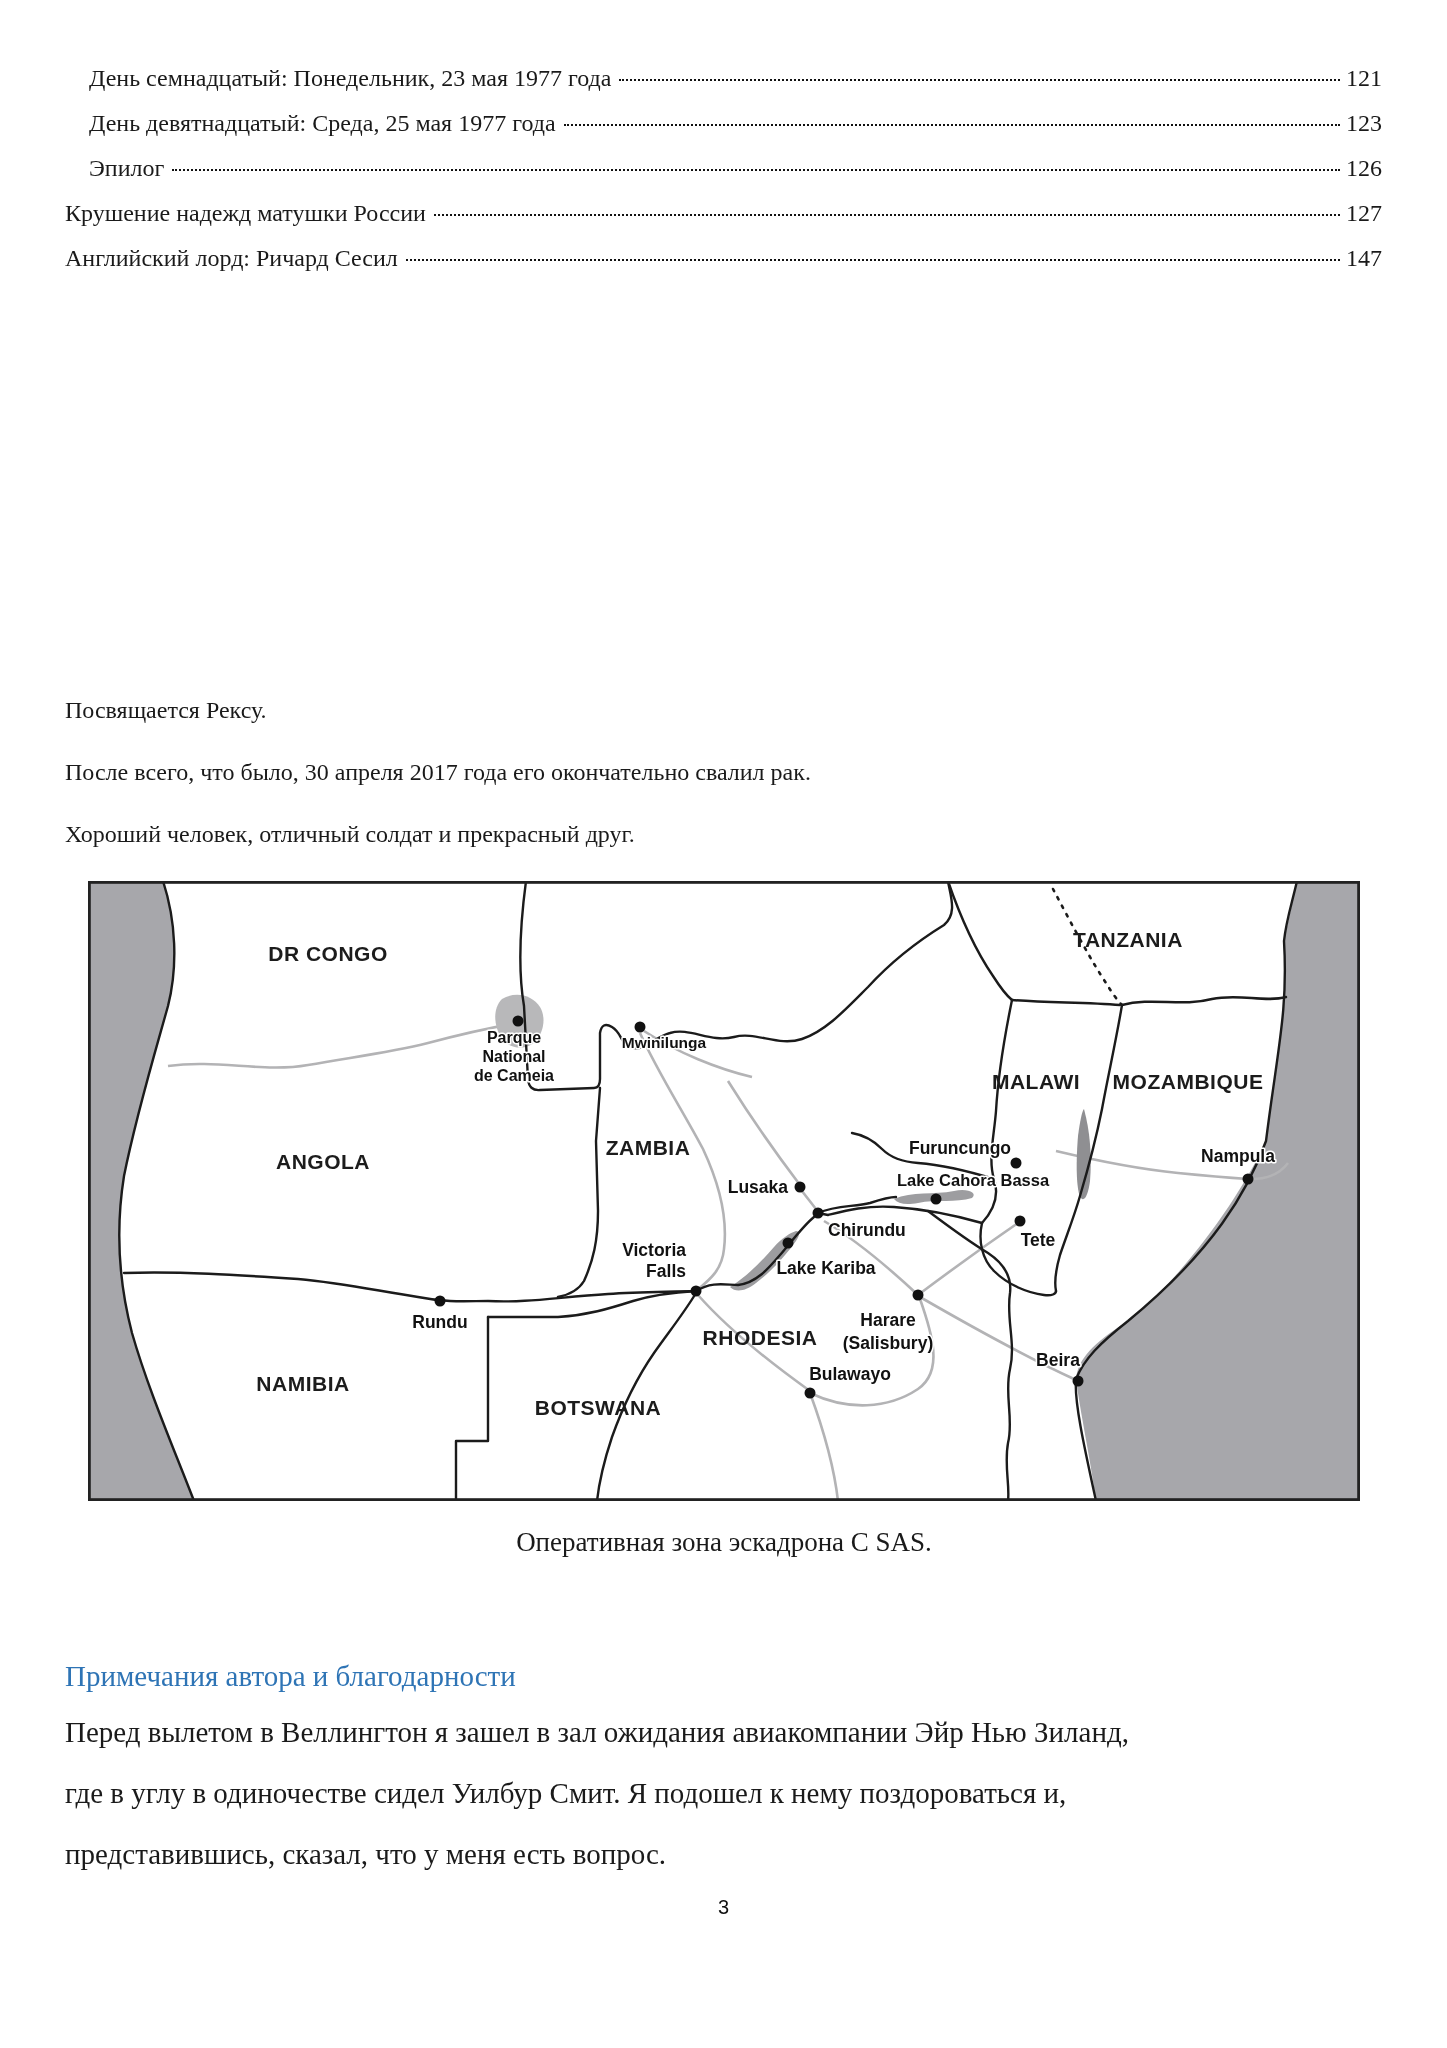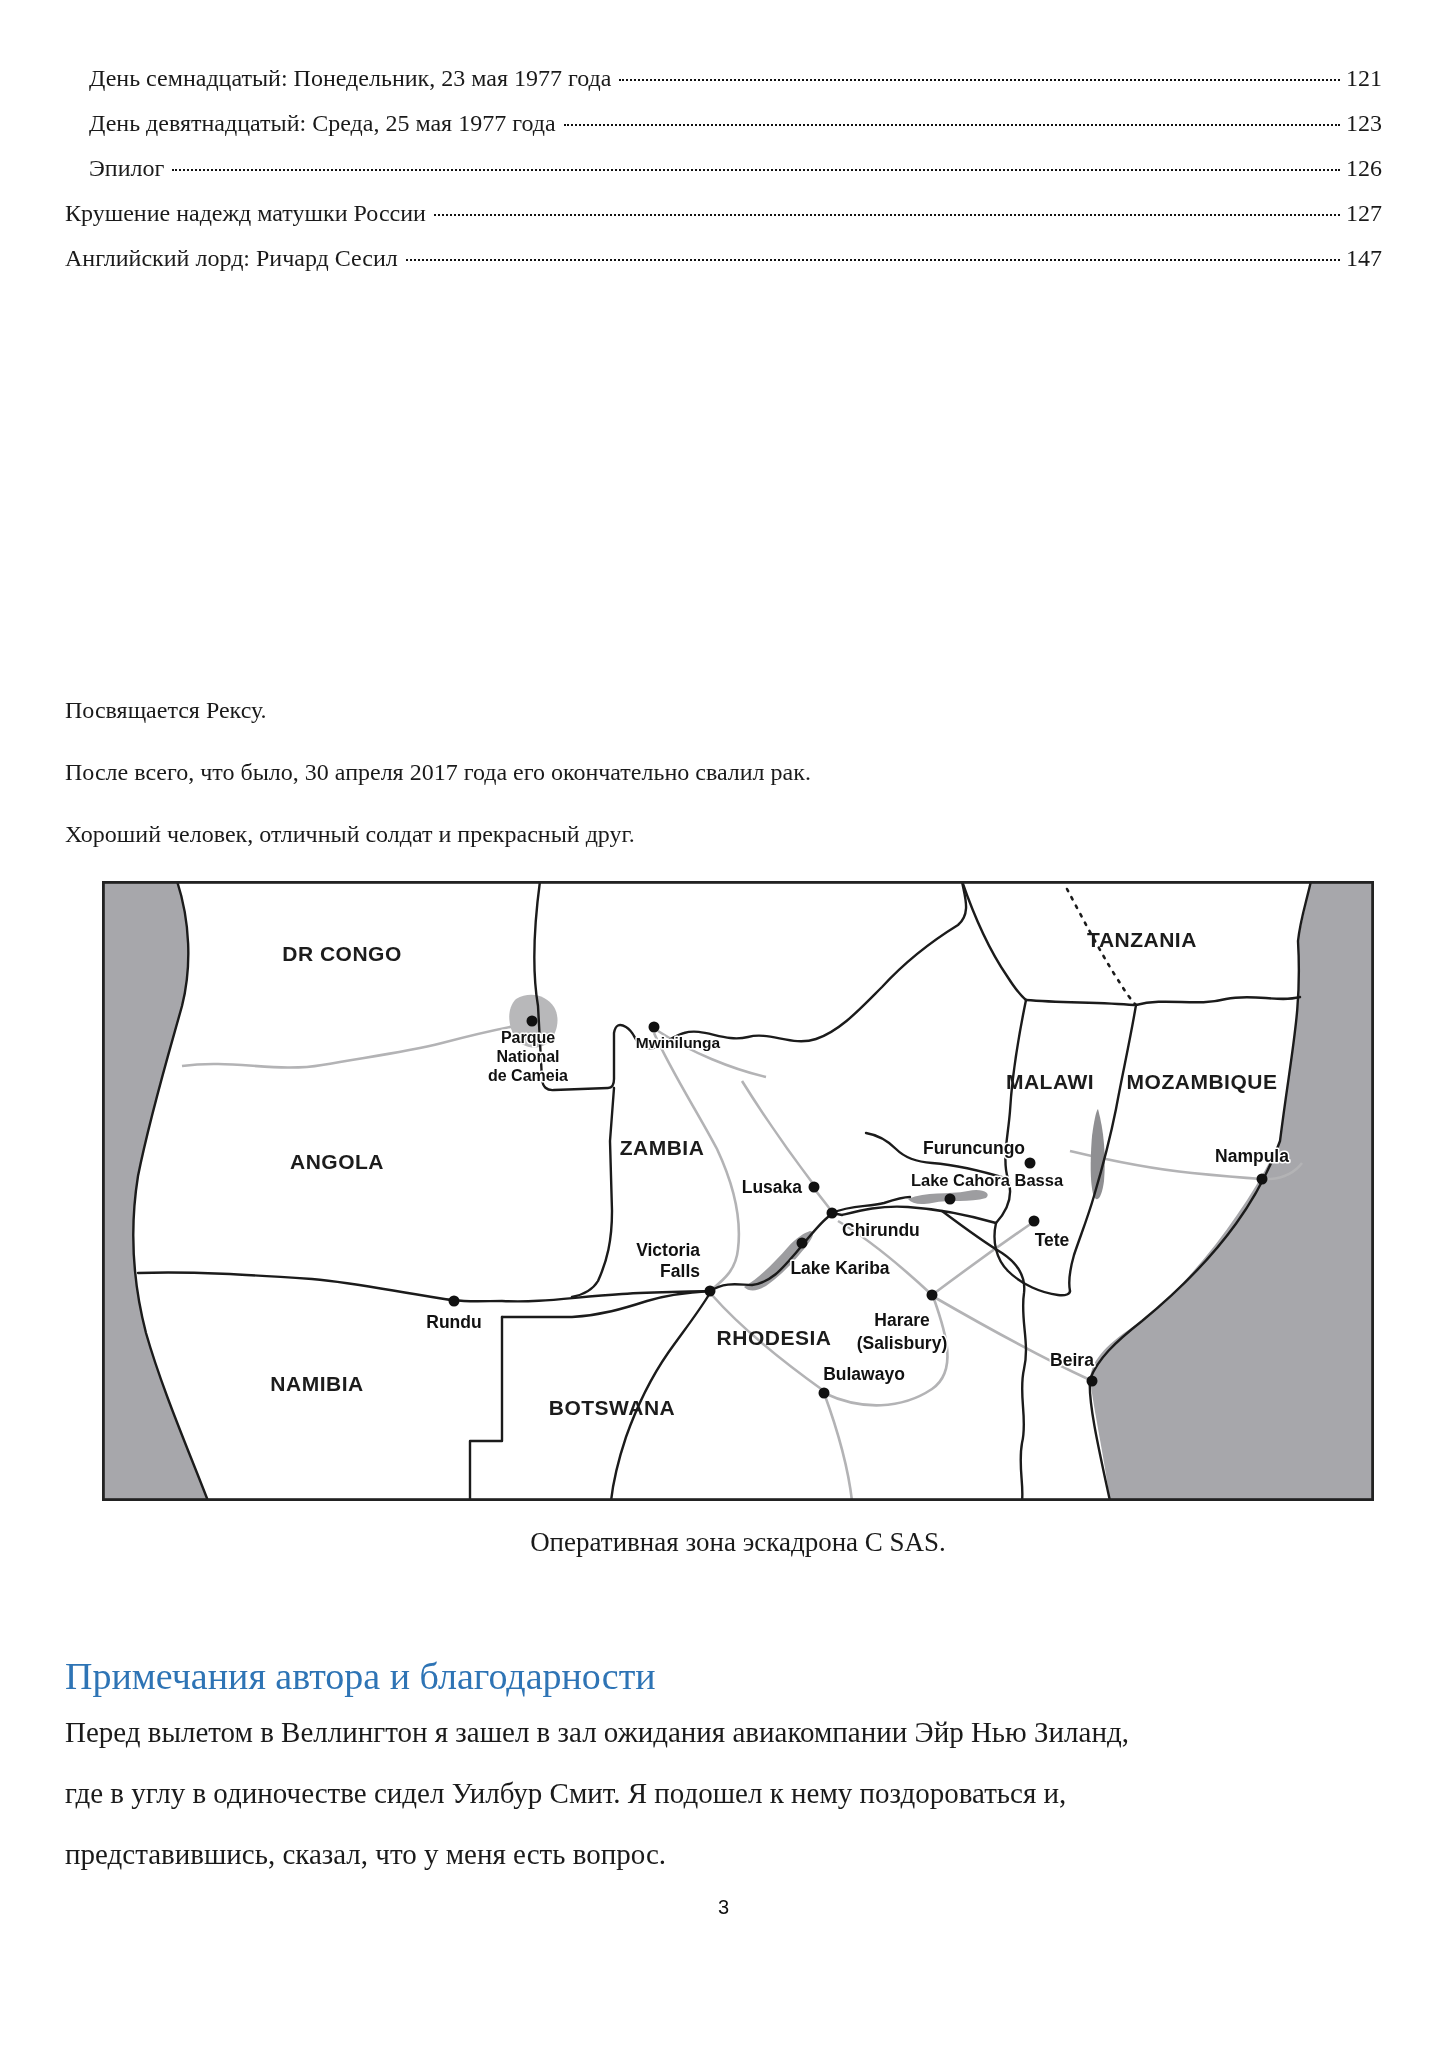--- a/index.html
+++ b/index.html
@@ -12,29 +12,29 @@
   .toc-row.indent { padding-left:24px; }
   .toc-title { white-space:nowrap; }
   .toc-leader { flex:1 1 auto; border-bottom:2.6px dotted #111; margin:0 6px 0 8px; transform:translateY(-5px); min-width:20px; }
   .toc-page { white-space:nowrap; }
 
   
   .dedication { margin-top:414px; }
   .ded-line { font-size:24px; line-height:30px; margin-bottom:32px; }
 
   
-  .map-wrap { margin-left:37px; margin-top:2px; width:1272px; }
+  .map-wrap { margin-left:23px; margin-top:2px; width:1272px; }
   .map-frame { width:1272px; height:620px; background:#ffffff; }
   svg text { user-select:none; }
   .country-label { font-family:"Liberation Sans", sans-serif; font-weight:700; font-size:21px; letter-spacing:0.5px; fill:#1c1c1c; }
   .place-label { font-family:"Liberation Sans", sans-serif; font-weight:700; fill:#111; paint-order:stroke; stroke:#ffffff; stroke-width:3px; stroke-linejoin:round; }
   .caption { margin-top:26px; width:1272px; text-align:center; font-size:27px; }
 
   
-  .notes-heading { margin-top:100px; font-size:38px; line-height:36px; }
+  .notes-heading { margin-top:100px; font-size:29px; line-height:36px; }
   .notes-body { margin-top:8px; }
   .body-line { font-size:29px; line-height:61px; white-space:nowrap; }
 
   .page-number { position:absolute; top:1896px; left:65px; width:1317px; text-align:center;
                  font-family:"Liberation Sans", sans-serif; font-size:20px; color:#111; }
 </style>
 </head>
 <body>
 
 <div class="page">

